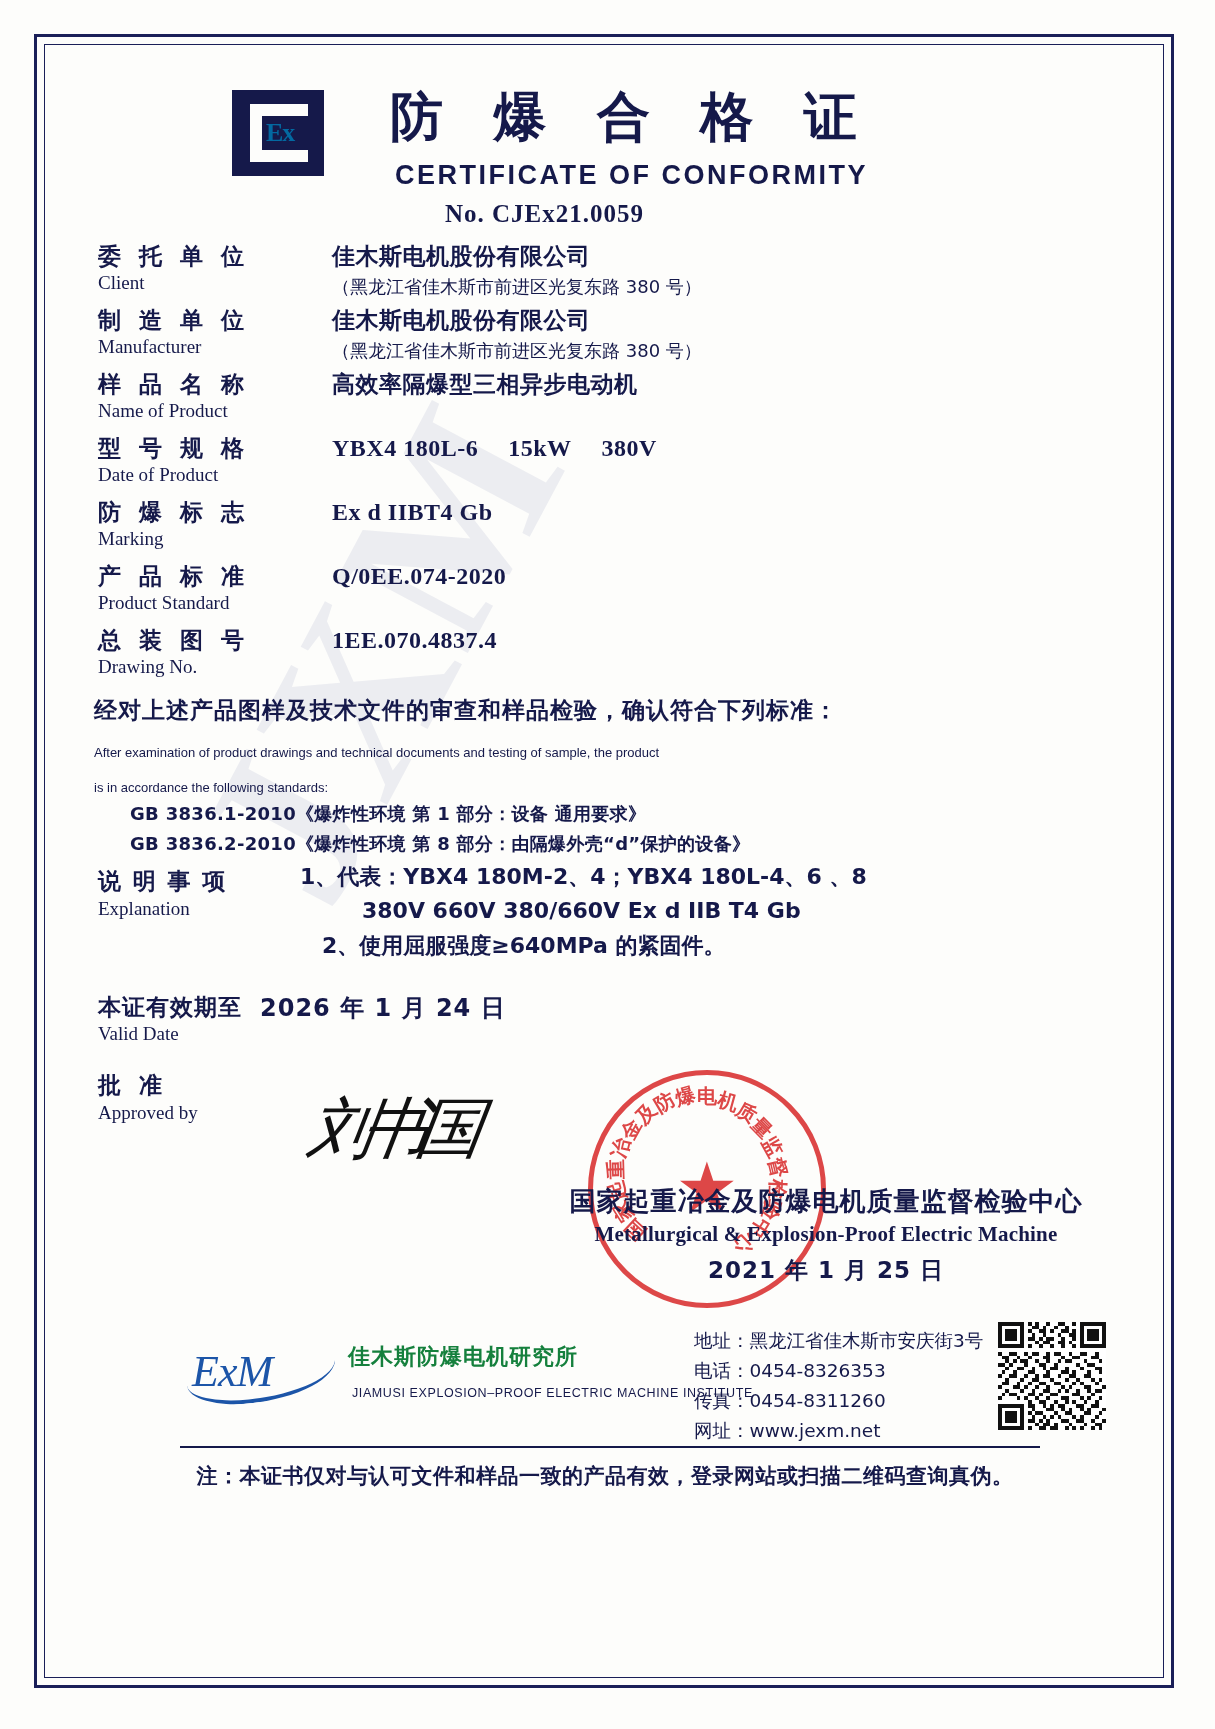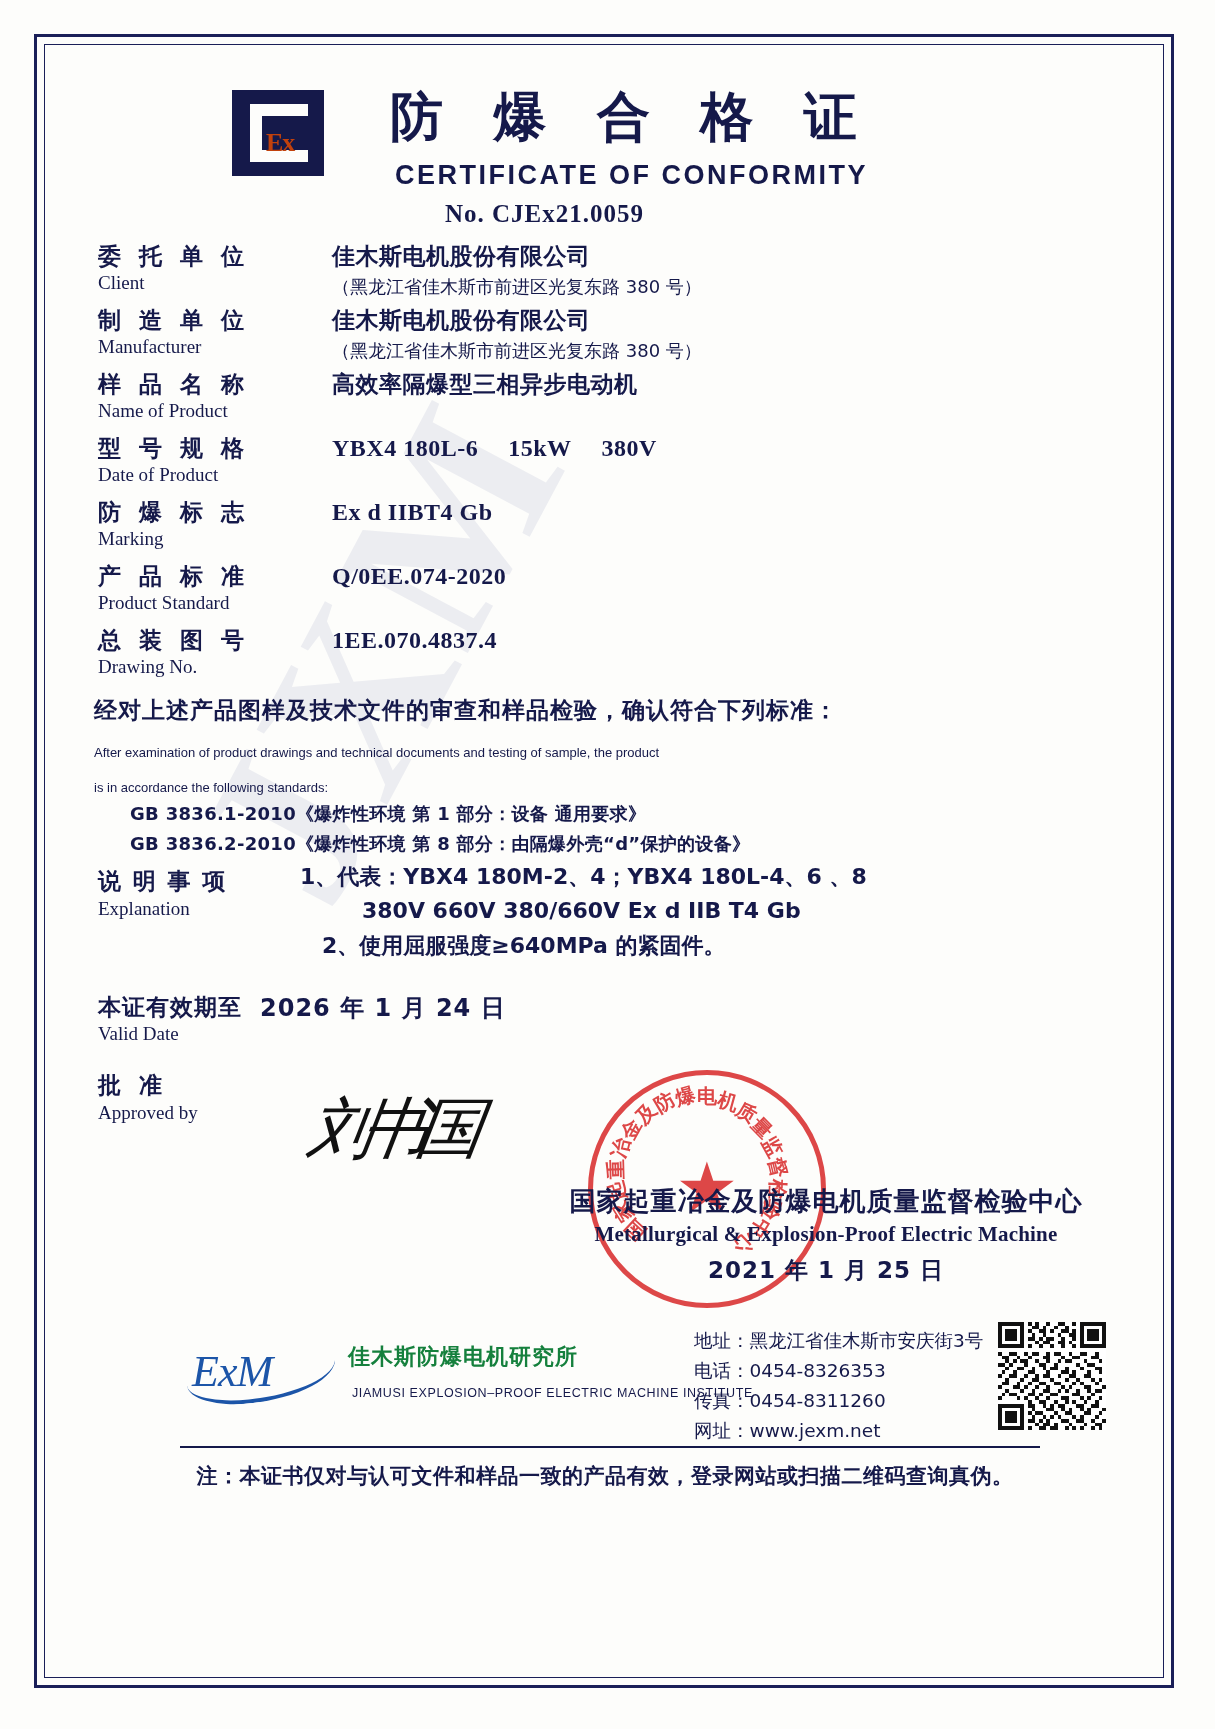--- a/index.html
+++ b/index.html
@@ -90,26 +90,25 @@
   .logo-ex .notch {
     position: absolute;
     background: #fdfdfb;
   }
   .logo-ex .n1 { left: 18px; top: 14px; width: 58px; height: 12px; }
   .logo-ex .n2 { left: 18px; top: 60px; width: 58px; height: 12px; }
   .logo-ex .n3 { left: 18px; top: 14px; width: 12px; height: 58px; }
   .logo-ex .ex-txt {
     position: absolute;
     left: 34px; top: 28px;
-    color: #c2410c;
+    color: #0369a1;
     font-size: 26px;
     font-weight: bold;
     font-family: "Liberation Serif", serif;
     letter-spacing: -1px;
-    margin-top: 10px;
   }
   .logo-ex .tail {
     position: absolute;
     left: 76px; top: 0px;
     width: 16px; height: 86px;
     background: #15194a;
   }
 
   .title-cn {
     position: absolute;

